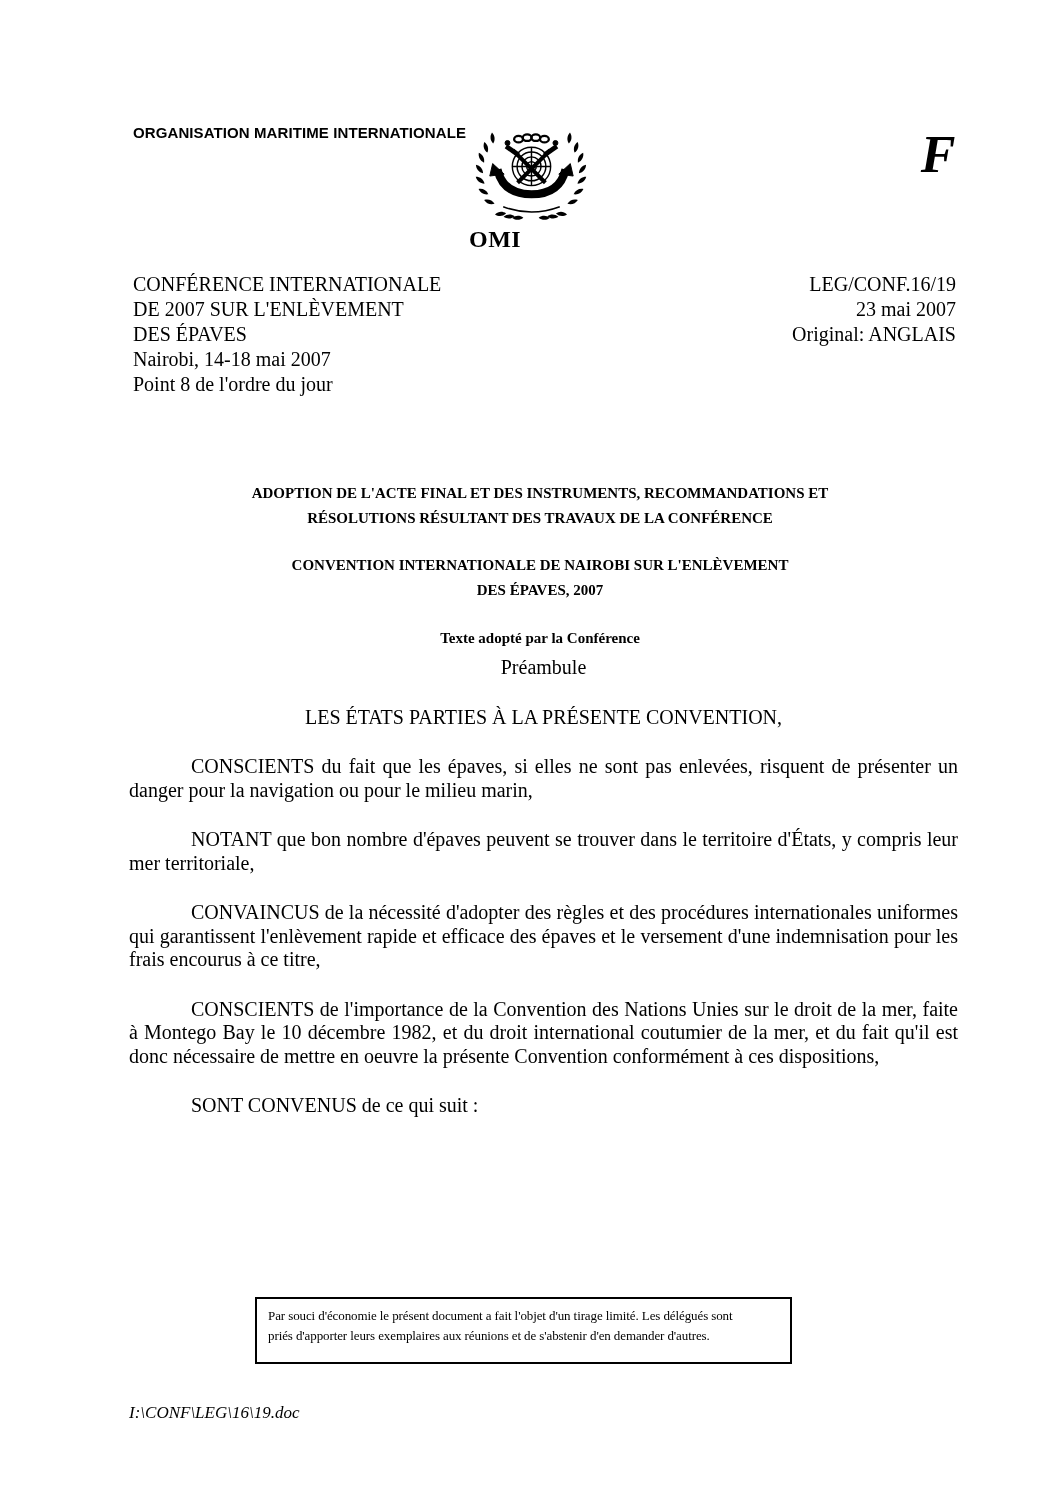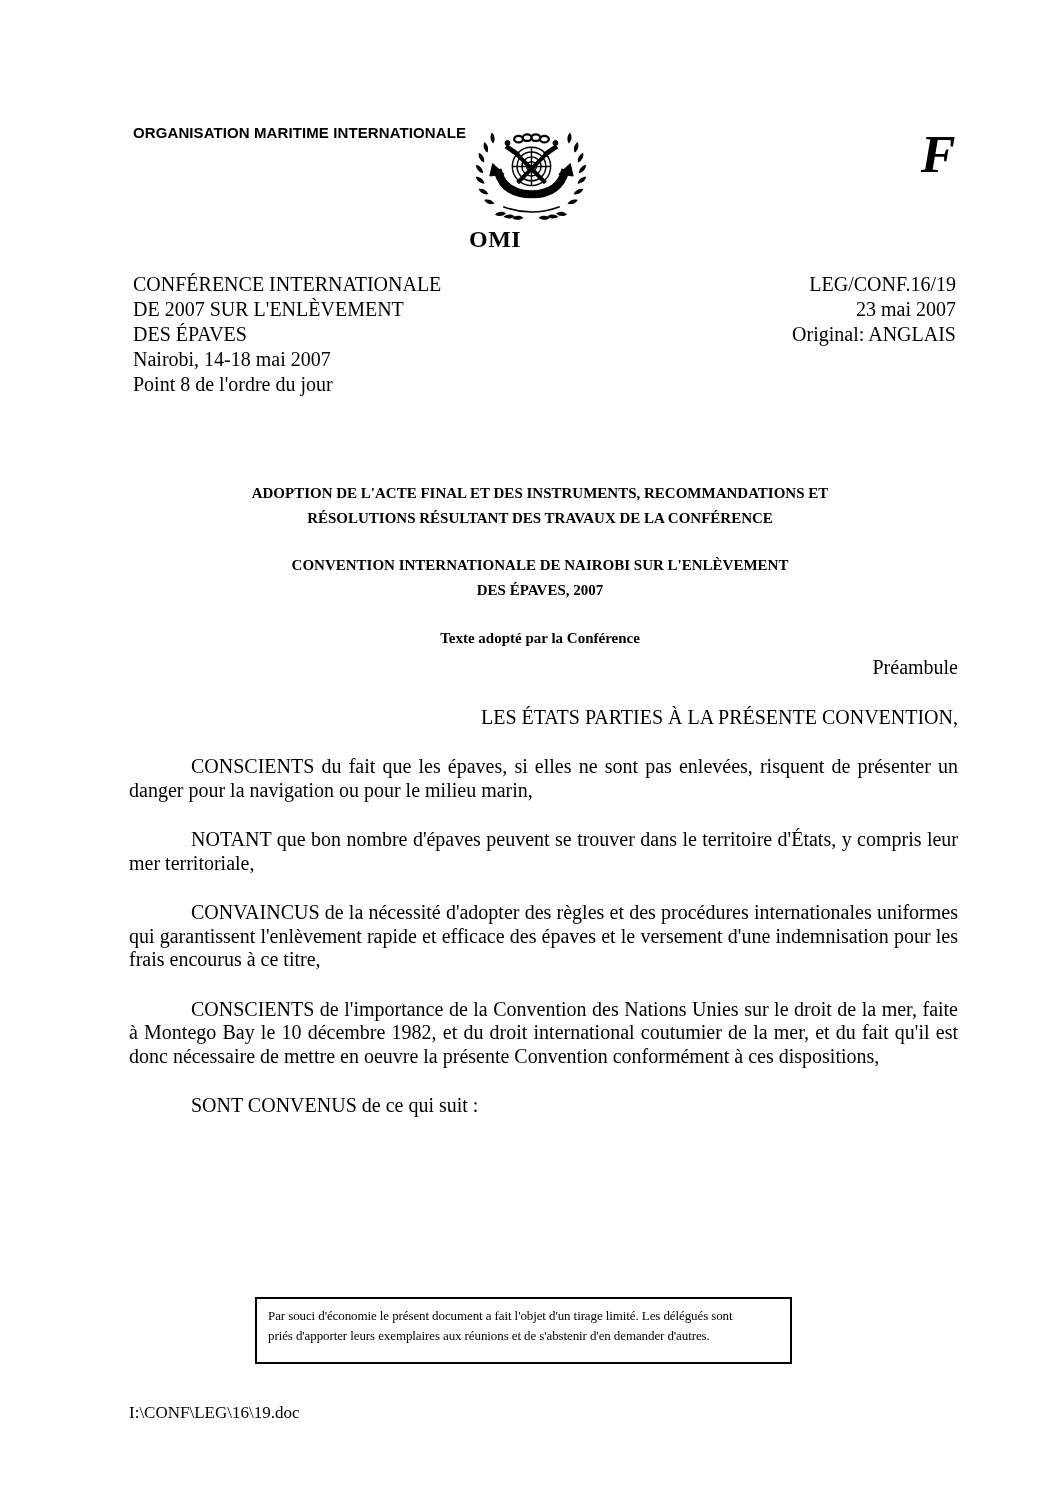--- a/index.html
+++ b/index.html
@@ -81,41 +81,42 @@
   .body-text {
     position: absolute;
     left: 129px;
     top: 656px;
     width: 829px;
     font-size: 20px;
     line-height: 23.5px;
   }
   .body-text p { margin: 0 0 26px 0; text-align: justify; }
   .body-text p.indent { text-indent: 62px; }
-  .body-text p.plain { text-align: right; }
+  .body-text p.plain { text-align: center; }
 
   .notice-box {
     position: absolute;
     left: 255px;
     top: 1297px;
     width: 537px;
     box-sizing: border-box;
     border: 2px solid #000000;
     padding: 7px 10px 16px 11px;
     font-size: 13px;
     line-height: 20px;
   }
   .notice-line { white-space: nowrap; letter-spacing: -0.1px; }
 
   .file-path {
     position: absolute;
     left: 129px;
     top: 1403px;
     font-size: 17px;
     line-height: 20px;
+    font-style: italic;
   }
 </style>
 </head>
 <body>
 
 <div class="page">
 
   <div class="org-name">ORGANISATION MARITIME INTERNATIONALE</div>
 
   <div class="logo">

